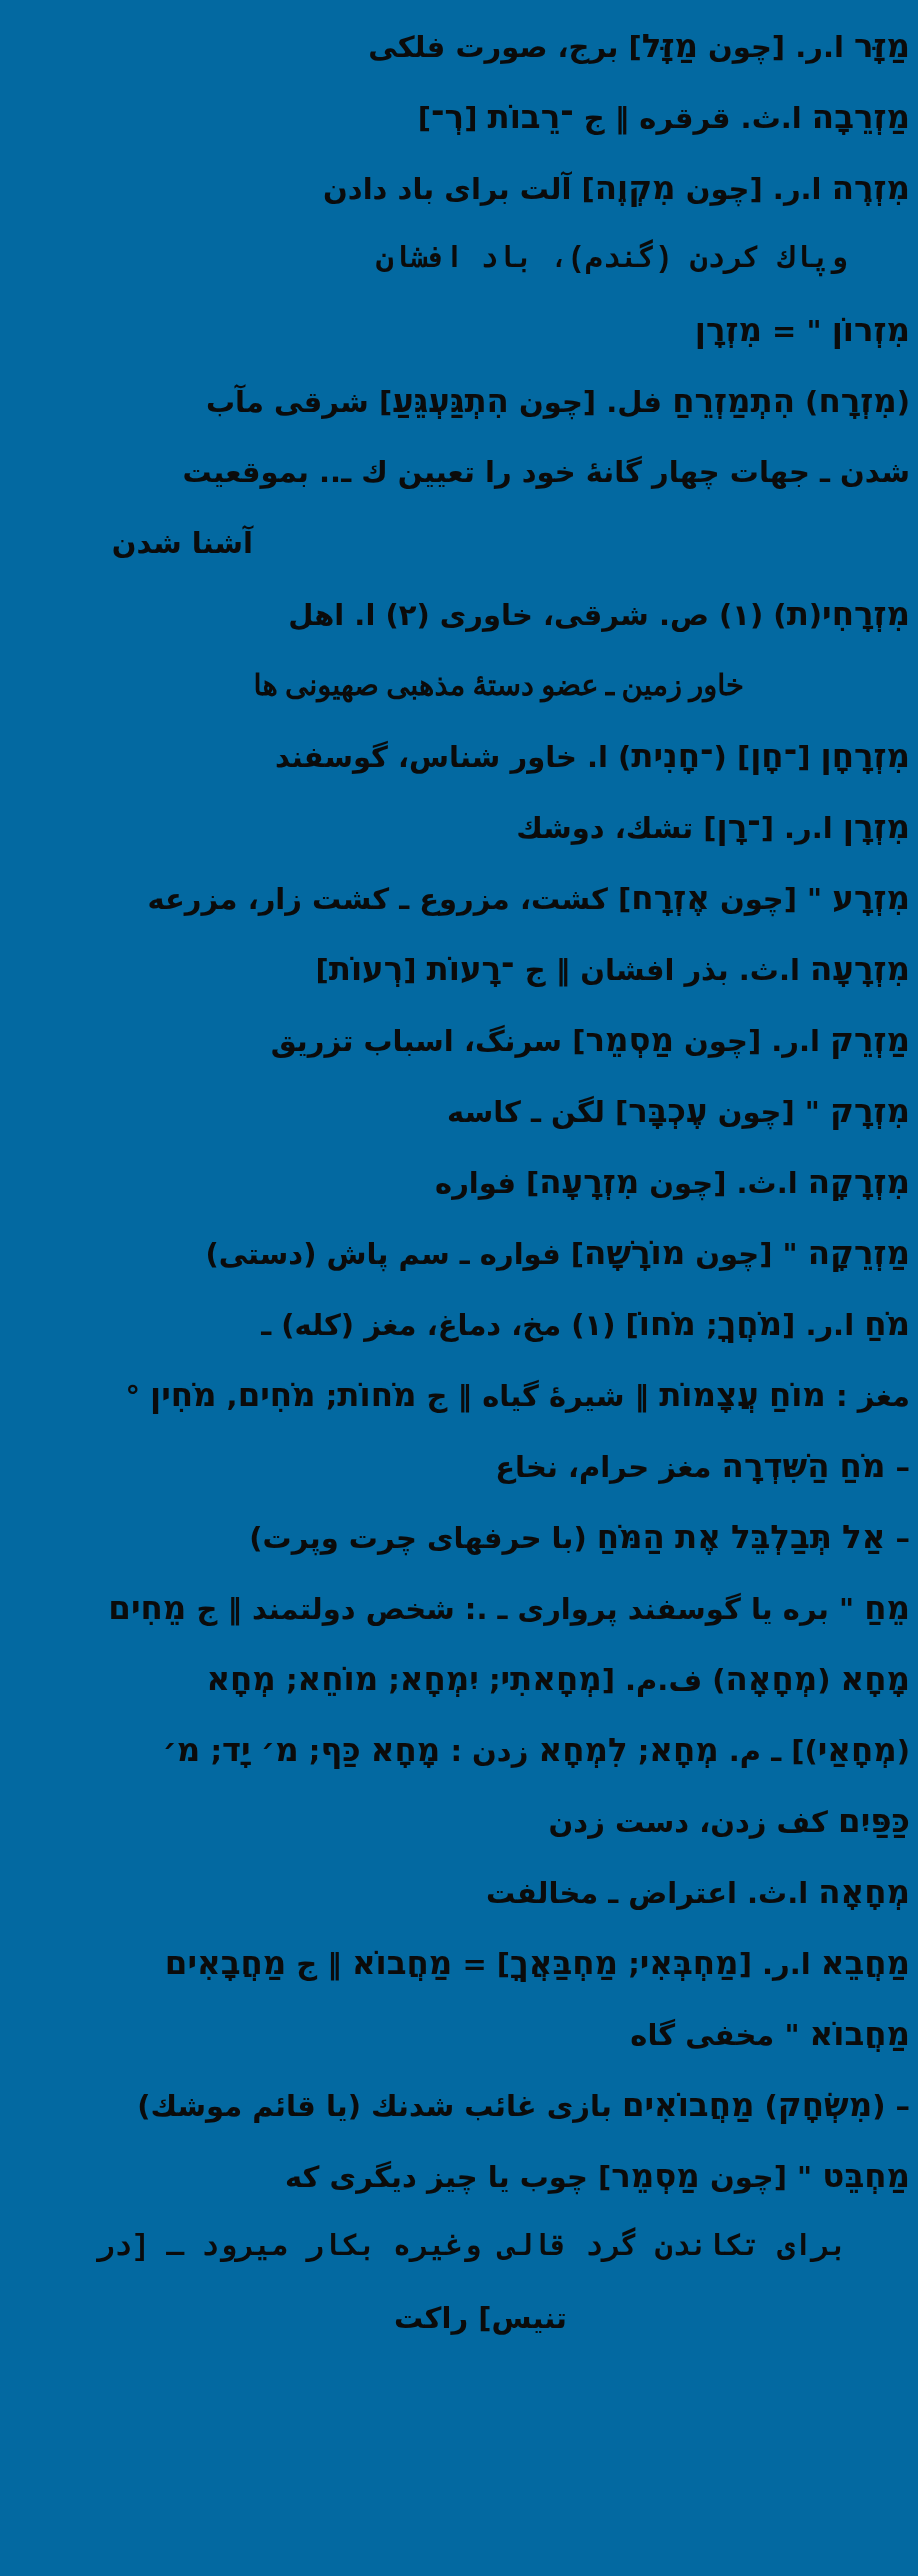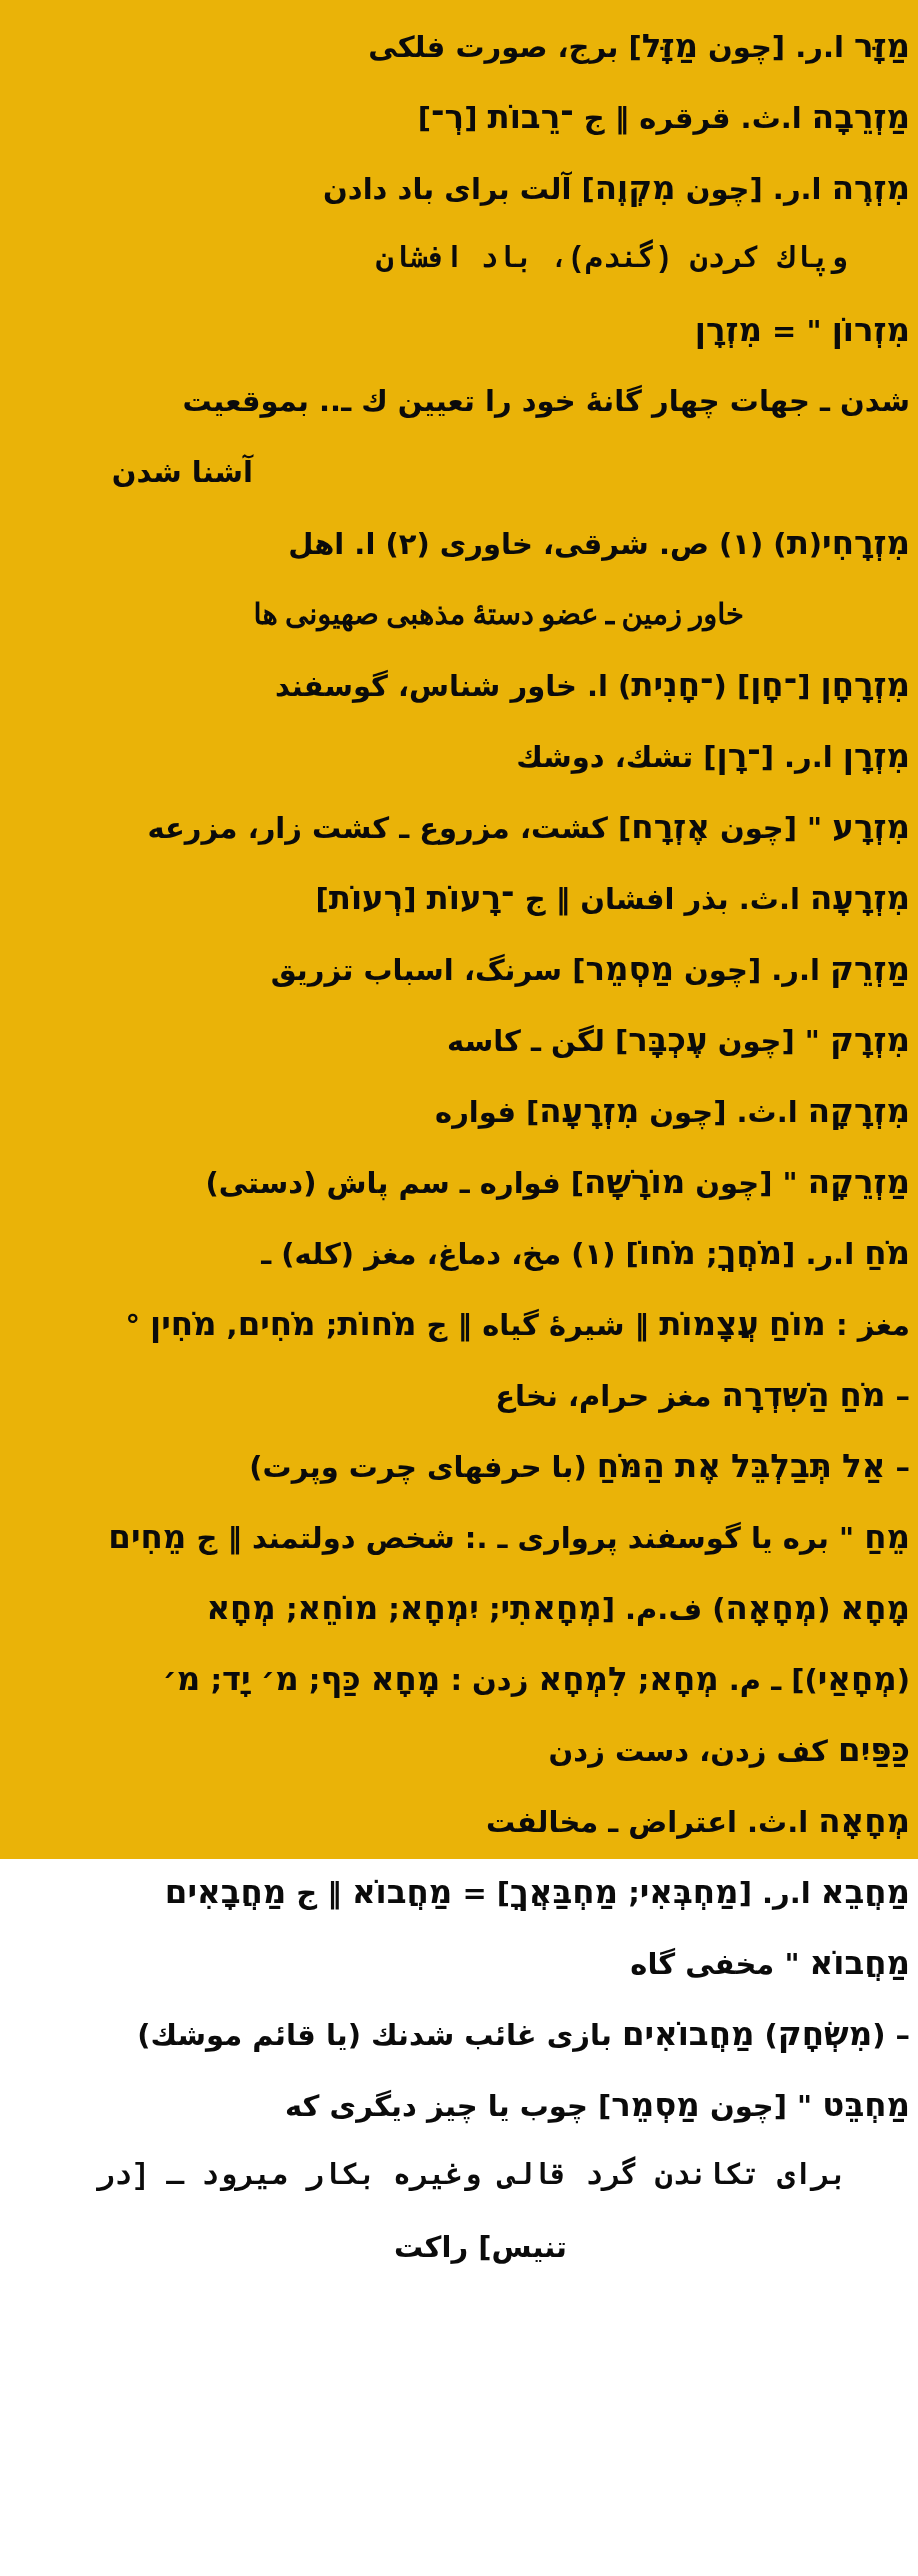--- a/index.html
+++ b/index.html
@@ -6,27 +6,27 @@
     margin: 0;
     padding: 0;
     width: 918px;
     height: 2576px;
     background: #ffffff;
     overflow: hidden;
   }
   .page {
     box-sizing: border-box;
     width: 918px;
-    height: 1859px;
+    height: 2576px;
     padding: 12.6px 8px 0 34px;
     direction: rtl;
     unicode-bidi: embed;
     font-family: "DejaVu Sans", sans-serif;
     color: #0b0b0b;
-    background: #eab308;
+    background: #0369a1;
   }
   .line {
     height: 71px;
     line-height: 67px;
     white-space: nowrap;
     text-align: right;
     font-size: 29px;
     letter-spacing: 0px;
   }
   
@@ -46,20 +46,21 @@
 </head>
 <body>
 
 <main class="page">
   <div>
       <div class="line kind-flush"><span class="heb">מַזָּר</span><span class="fa"> ا.ر. [چون </span><span class="heb">מַזָּל</span><span class="fa">] برج، صورت فلكى</span></div>
       <div class="line kind-flush"><span class="heb">מַזְרֵבָה</span><span class="fa"> ا.ث. قرقره ‖ ج </span><span class="heb">־רֵבוֹת</span><span class="fa"> [</span><span class="heb">רְ־</span><span class="fa">]</span></div>
       <div class="line kind-flush"><span class="heb">מִזְרֶה</span><span class="fa"> ا.ر. [چون </span><span class="heb">מִקְוֶה</span><span class="fa">] آلت براى باد دادن</span></div>
       <div class="line kind-indent"><span class="fa">وپاك كردن (گندم)، باد افشان</span></div>
       <div class="line kind-flush"><span class="heb">מִזְרוֹן</span><span class="fa"> " = </span><span class="heb">מִזְרָן</span></div>
+      <div class="line kind-flush"><span class="fa">(</span><span class="heb">מִזְרָח</span><span class="fa">) </span><span class="heb">הִתְמַזְרֵחַ</span><span class="fa"> فل. [چون </span><span class="heb">הִתְגַּעְגֵּעַ</span><span class="fa">] شرقى مآب</span></div>
       <div class="line kind-flush"><span class="fa">شدن ـ جهات چهار گانهٔ خود را تعيين ك ـ.. بموقعيت</span></div>
       <div class="line kind-far"><span class="fa">آشنا شدن</span></div>
       <div class="line kind-flush"><span class="heb">מִזְרָחִי</span><span class="fa">(</span><span class="heb">ת</span><span class="fa">) (١) ص. شرقى، خاورى (٢) ا. اهل</span></div>
       <div class="line kind-indent2"><span class="fa">خاور زمين ـ عضو دستهٔ مذهبى صهيونى ها</span></div>
       <div class="line kind-flush"><span class="heb">מִזְרָחָן</span><span class="fa"> [</span><span class="heb">־חָן</span><span class="fa">] (</span><span class="heb">־חָנִית</span><span class="fa">) ا. خاور شناس، گوسفند</span></div>
       <div class="line kind-flush"><span class="heb">מִזְרָן</span><span class="fa"> ا.ر. [</span><span class="heb">־רָן</span><span class="fa">] تشك، دوشك</span></div>
       <div class="line kind-flush"><span class="heb">מִזְרָע</span><span class="fa"> " [چون </span><span class="heb">אֶזְרָח</span><span class="fa">] كشت، مزروع ـ كشت زار، مزرعه</span></div>
       <div class="line kind-flush"><span class="heb">מִזְרָעָה</span><span class="fa"> ا.ث. بذر افشان ‖ ج </span><span class="heb">־רָעוֹת</span><span class="fa"> [</span><span class="heb">רְעוֹת</span><span class="fa">]</span></div>
       <div class="line kind-flush"><span class="heb">מַזְרֵק</span><span class="fa"> ا.ر. [چون </span><span class="heb">מַסְמֵר</span><span class="fa">] سرنگ، اسباب تزريق</span></div>
       <div class="line kind-flush"><span class="heb">מִזְרָק</span><span class="fa"> " [چون </span><span class="heb">עֶכְבָּר</span><span class="fa">] لگن ـ كاسه</span></div>

